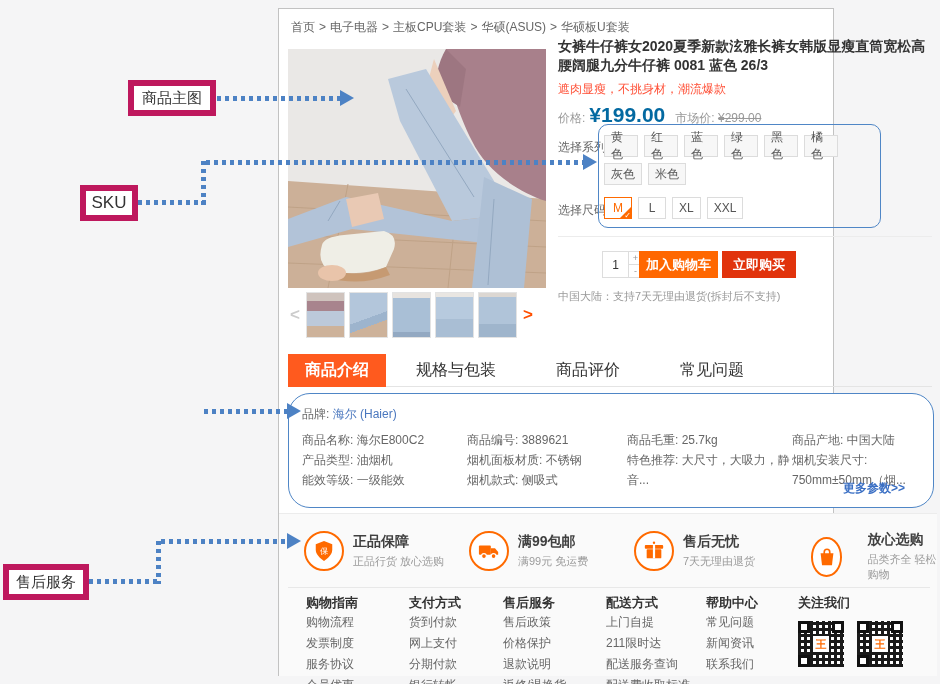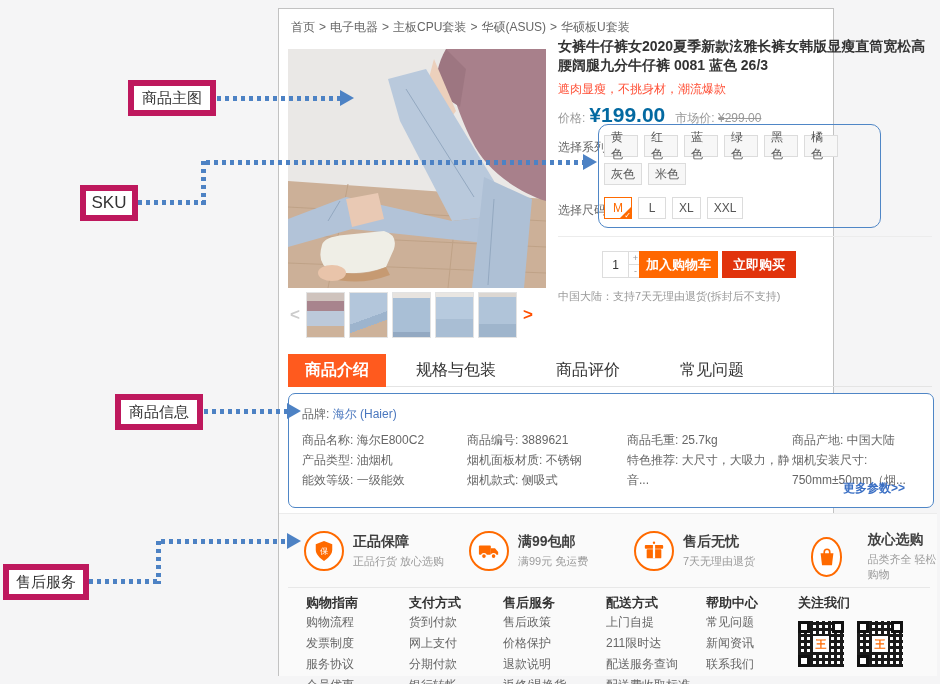--- a/index.html
+++ b/index.html
@@ -59,21 +59,21 @@
   .btn-cart { left:360px; width:79px; background:#ff6700; }
   .btn-buy { left:443px; width:74px; background:#e1330c; }
   .tip { position:absolute; left:279px; top:280px; font-size:11px; color:#999; }
 
   
   .tabs { position:absolute; left:9px; top:345px; width:644px; height:33px; display:flex; border-bottom:1px solid #e4e4e4; }
   .tab { height:33px; display:flex; align-items:center; font-size:16px; color:#333; cursor:pointer; padding:0 30px; }
   .tab.active { background:#ff5a1e; color:#fff; font-weight:bold; width:98px; padding:0; justify-content:center; }
 
   
-  .info-box { position:absolute; left:9px; top:384px; width:646px; height:115px; border:1px solid #4f86c6; border-radius:7px; background:#fff; }
+  .info-box { position:absolute; left:9px; top:384px; width:646px; height:115px; border:1px solid #4f86c6; border-radius:22px; background:#fff; }
   .brand-row { position:absolute; left:13px; top:12px; font-size:12px; color:#666; }
   .brand-val { color:#4a77be; cursor:pointer; }
   .info-grid { position:absolute; left:13px; top:36px; width:620px; display:flex; }
   .info-col { font-size:12px; color:#666; line-height:20px; }
   .ic1 { width:165px; } .ic2 { width:160px; } .ic3 { width:165px; } .ic4 { width:130px; }
   .more-link { position:absolute; right:28px; bottom:10px; font-size:12px; font-weight:bold; color:#3a6fc4; cursor:pointer; }
 
   
   .bottom-zone { position:absolute; left:0; top:504px; width:658px; height:163px; background:#fafafa; border-top:1px solid #ececec; }
   .service-item { position:absolute; top:17px; display:flex; align-items:center; }
@@ -107,23 +107,20 @@
   <div class="arrow-right" style="left:340px; top:90px;"></div>
 
   <div class="label-box" style="left:80px; top:185px; width:58px; height:36px; font-size:17px;">
       <span>SKU</span>
     </div>
   <div class="dash-h" style="left:138px; top:200px; width:68px;"></div>
   <div class="dash-v" style="left:201px; top:161px; height:44px;"></div>
   <div class="dash-h" style="left:206px; top:160px; width:377px;"></div>
   <div class="arrow-right" style="left:583px; top:154px;"></div>
 
-  <div class="label-box" style="left:115px; top:394px; width:88px; height:36px;">
-      <span>商品信息</span>
-    </div>
   <div class="dash-h" style="left:204px; top:409px; width:84px;"></div>
   <div class="arrow-right" style="left:287px; top:403px;"></div>
 
   <div class="label-box" style="left:3px; top:564px; width:86px; height:36px;">
       <span>售后服务</span>
     </div>
   <div class="dash-h" style="left:89px; top:579px; width:72px;"></div>
   <div class="dash-v" style="left:156px; top:541px; height:43px;"></div>
   <div class="dash-h" style="left:161px; top:539px; width:127px;"></div>
   <div class="arrow-right" style="left:287px; top:533px;"></div>

